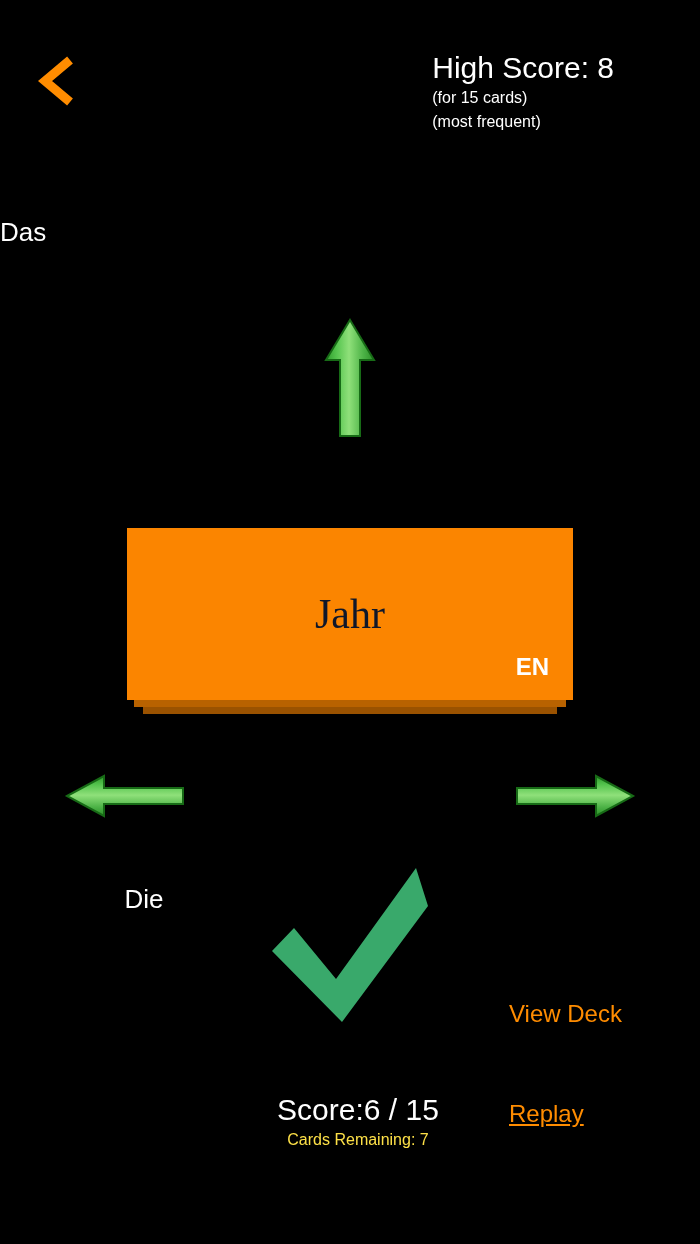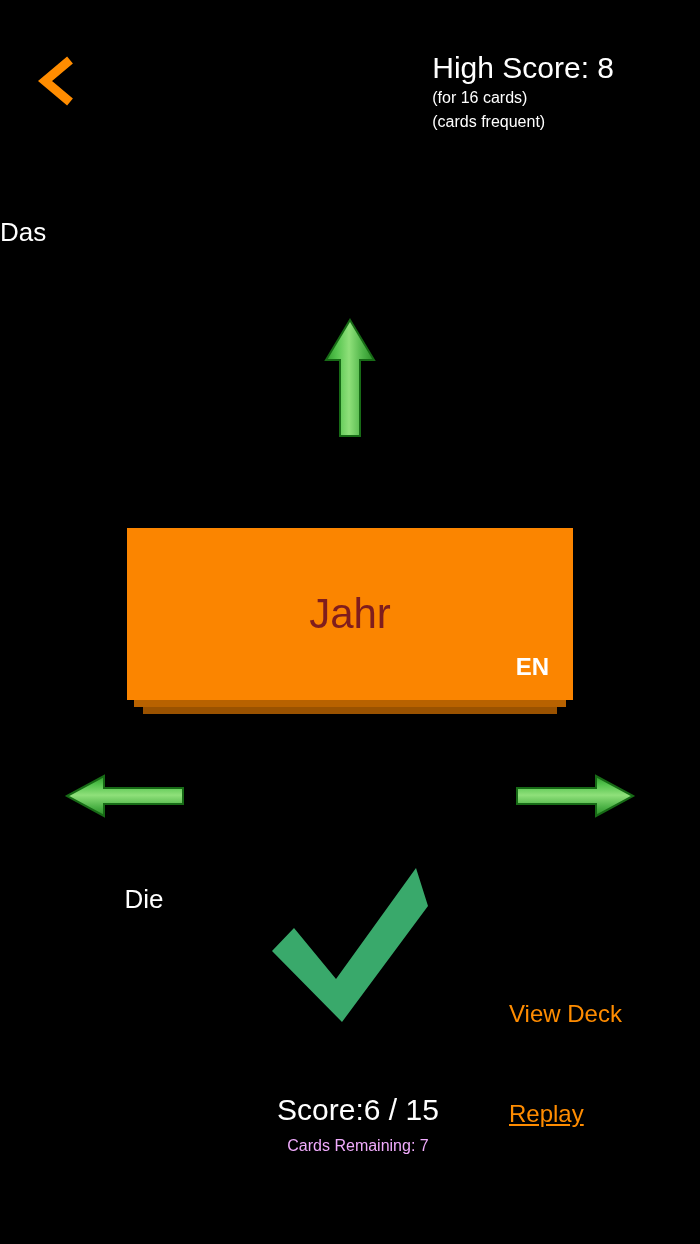--- a/index.html
+++ b/index.html
@@ -143,21 +143,22 @@
   .card-word {
     position: absolute;
     left: 0;
     right: 0;
     top: 0;
     height: 172px;
     display: flex;
     align-items: center;
     justify-content: center;
     font-size: 42px;
-    color: #7f1d1d;
+    color: #0f172a;
+    font-family: Liberation Serif, serif;
   }
   .card-lang {
     position: absolute;
     right: 24px;
     bottom: 19px;
     font-size: 24px;
     color: #ffffff;
     font-weight: bold;
   }
 
@@ -192,41 +193,41 @@
     text-align: center;
   }
   .score-main {
     font-size: 30px;
     line-height: 36px;
     color: #ffffff;
   }
   .score-sub {
     font-size: 16px;
     line-height: 22px;
-    color: #f0abfc;
-    margin-top: 7px;
+    color: #fde047;
+    margin-top: 1px;
   }
 </style>
 </head>
 <body>
 
 <div class="screen">
 
   <div class="back-btn">
     <span>
       <svg width="52" height="58" viewBox="0 0 52 58" aria-hidden="true">
         <polyline points="36,8 11,29 36,50" fill="none" stroke="#ff8c00" stroke-width="9" stroke-linecap="butt" stroke-linejoin="miter"></polyline>
       </svg>
     </span>
   </div>
 
   <div class="hiscore">
     <div class="hiscore-main">High Score: 8</div>
-    <div class="hiscore-sub">(for 16 cards)</div>
-    <div class="hiscore-sub">(cards frequent)</div>
+    <div class="hiscore-sub">(for 15 cards)</div>
+    <div class="hiscore-sub">(most frequent)</div>
   </div>
 
   <div class="article article-top">Das</div>
 
   <div class="arrow arrow-up">
     <span>
       <svg viewBox="0 0 56 124" preserveAspectRatio="none" aria-hidden="true">
         <defs>
           <linearGradient id="gradUp" x1="0" y1="0" x2="1" y2="0">
             <stop offset="0%" stop-color="#2f9b2c"></stop>

